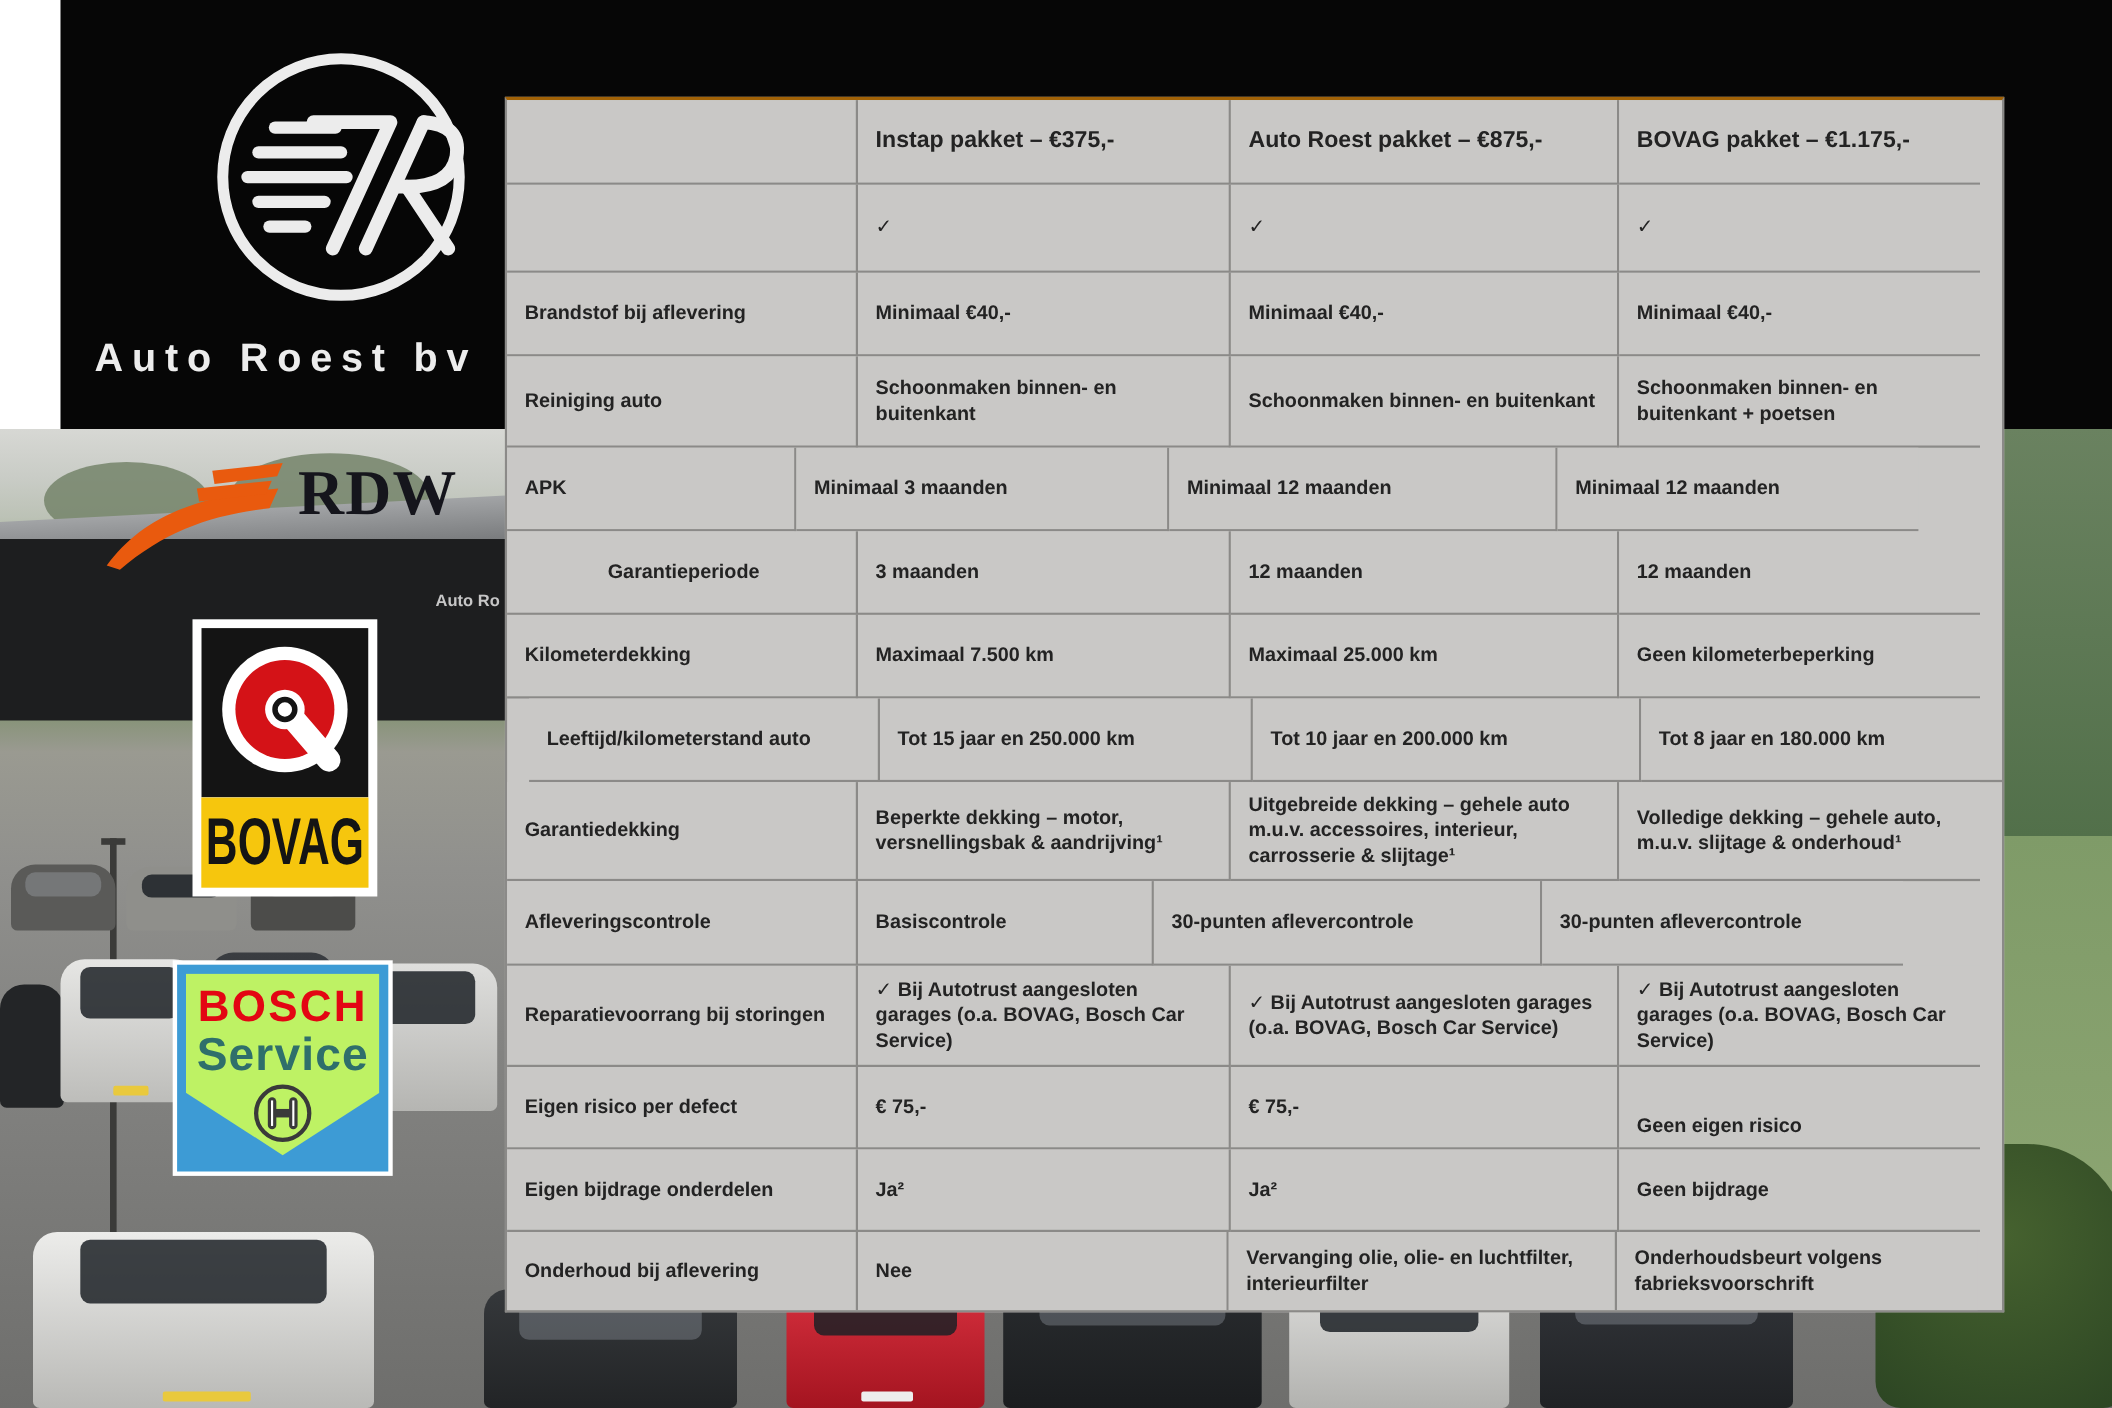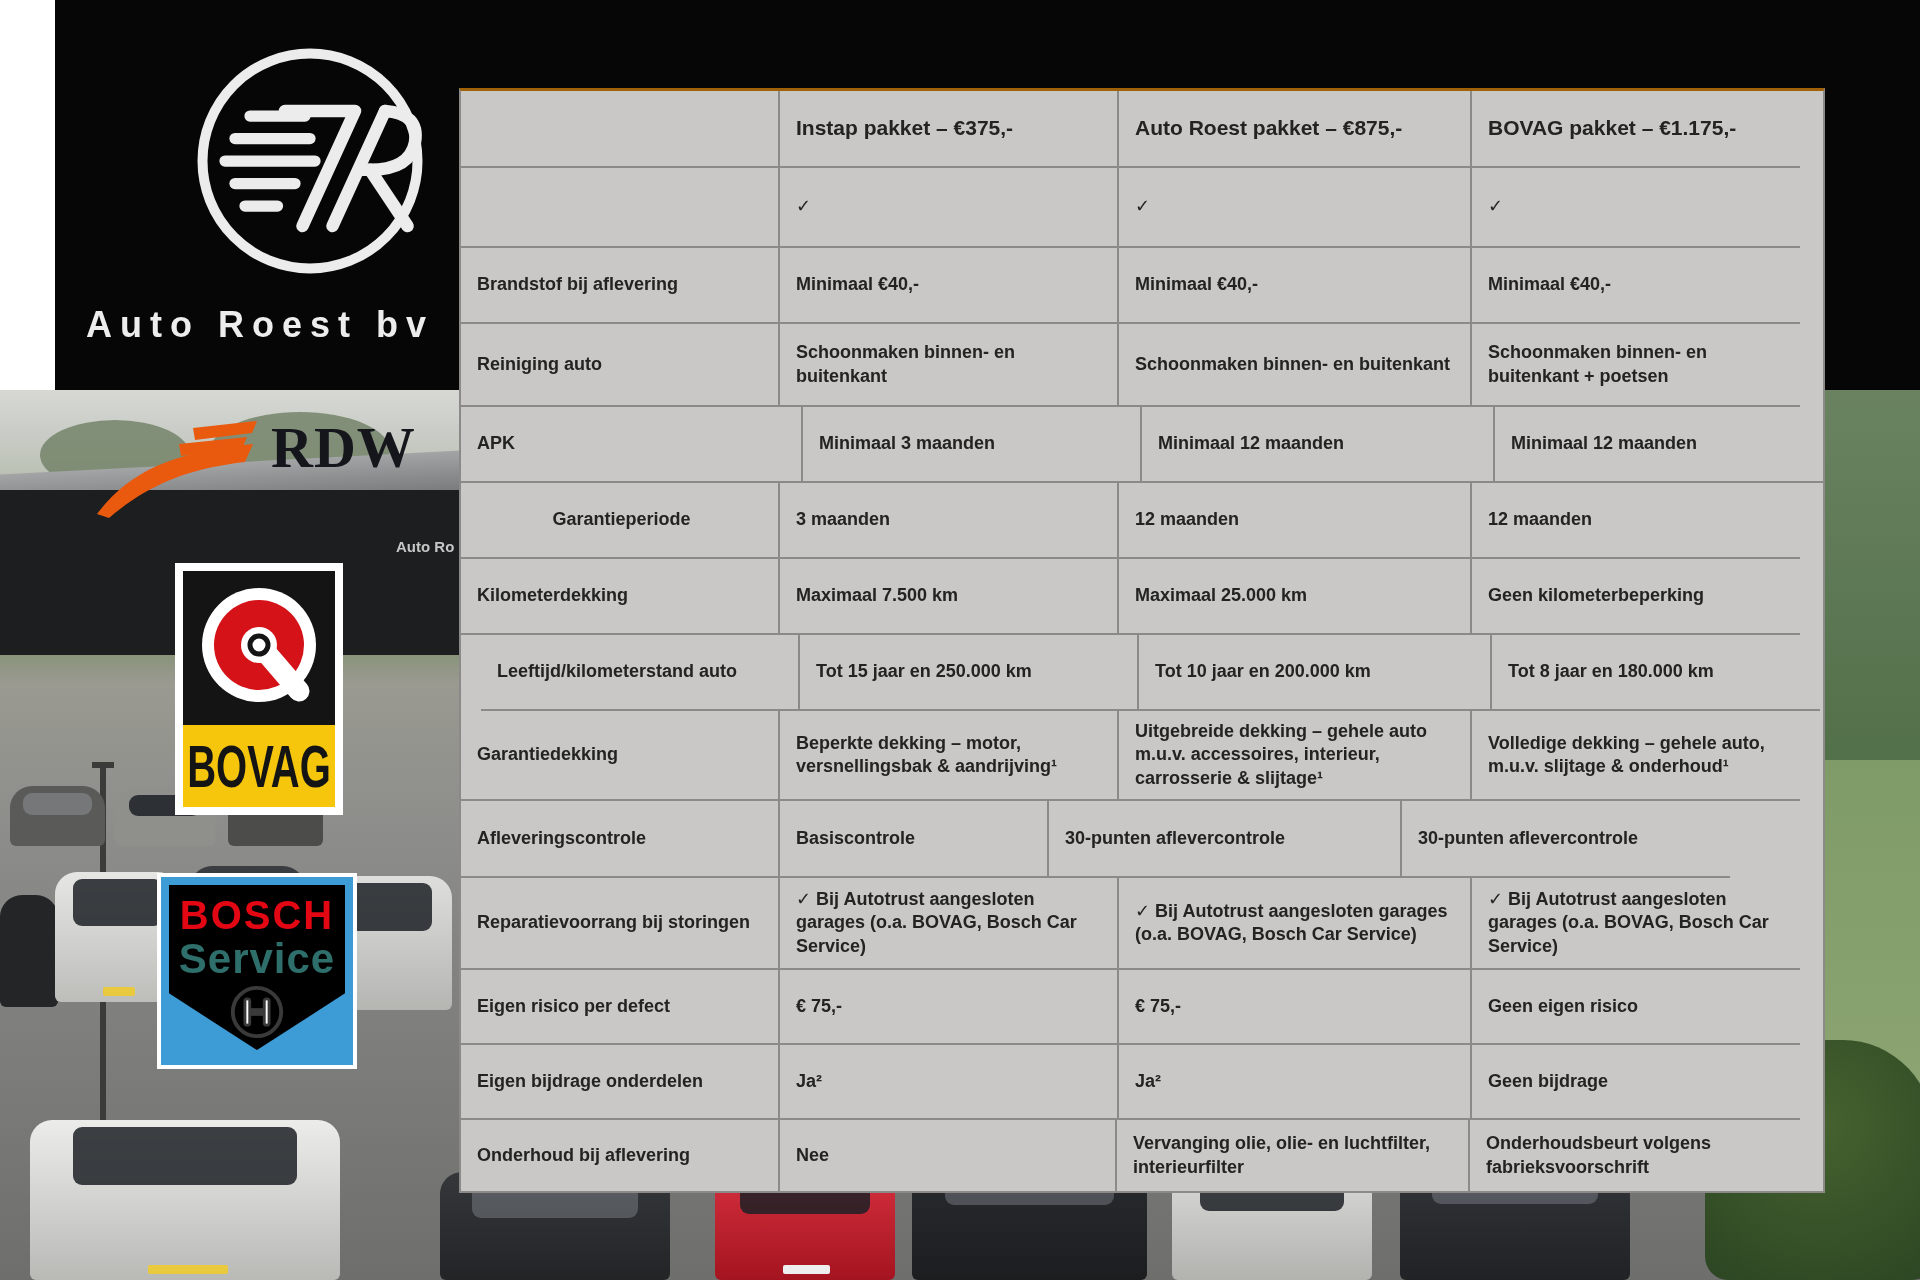--- a/index.html
+++ b/index.html
@@ -39,21 +39,21 @@
             font-size:58px;font-weight:bold;color:#15151c;letter-spacing:1px;}
 
   .bovag{position:absolute;left:175px;top:563px;width:168px;height:252px;background:#ffffff;
          box-sizing:border-box;padding:8px;}
   .bovag-band{position:absolute;left:8px;right:8px;bottom:8px;height:82px;background:var(--bovag-yellow);
               display:flex;align-items:center;justify-content:center;}
   .bovag-band span{font-size:40px;font-weight:bold;color:#141414;transform:scaleY(1.5);letter-spacing:0px;}
 
   .bosch{position:absolute;left:157px;top:873px;width:200px;height:196px;background:#ffffff;}
   .bosch-blue{position:absolute;inset:4px;background:var(--bosch-blue);}
-  .bosch-white{position:absolute;inset:12px;background:#000000;
+  .bosch-white{position:absolute;inset:12px;background:#bef264;
                clip-path:polygon(0 0,100% 0,100% 63%,50% 96%,0 63%);}
   .bosch-word{position:absolute;left:0;right:0;top:8px;text-align:center;color:var(--bosch-red);
               font-size:40px;font-weight:bold;letter-spacing:2px;}
   .bosch-service{position:absolute;left:0;right:0;top:50px;text-align:center;color:var(--bosch-teal);
               font-size:42px;font-weight:bold;letter-spacing:1px;}
   .bosch-sym{position:absolute;left:59px;top:98px;}
 
   
   :root{--banner:#060606;--cell:#c9c8c6;--line:#8b8a88;--txt:#232323;
         --bovag-yellow:#f6c60d;--bovag-red:#d41217;--bosch-red:#e30613;
@@ -241,21 +241,21 @@
           <span>Schoonmaken binnen- en buitenkant</span>
         </div>
         <div class="pkg-cell" style="width: 353px;">
           <span>Schoonmaken binnen- en buitenkant</span>
         </div>
         <div class="pkg-cell" style="width: 328px;">
           <span>Schoonmaken binnen- en buitenkant + poetsen</span>
         </div>
       </div>
       <div class="pkg-row" style="height: 76px;">
-        <div class="pkg-cell" style="width: 342px;">
+        <div class="pkg-cell" style="width: 263px;">
           <span>APK</span>
         </div>
         <div class="pkg-cell" style="width: 339px;">
           <span>Minimaal 3 maanden</span>
         </div>
         <div class="pkg-cell" style="width: 353px;">
           <span>Minimaal 12 maanden</span>
         </div>
         <div class="pkg-cell" style="width: 328px;">
           <span>Minimaal 12 maanden</span>
@@ -348,21 +348,21 @@
       <div class="pkg-row" style="height: 75px;">
         <div class="pkg-cell" style="width: 319px;">
           <span>Eigen risico per defect</span>
         </div>
         <div class="pkg-cell" style="width: 339px;">
           <span>€ 75,-</span>
         </div>
         <div class="pkg-cell" style="width: 353px;">
           <span>€ 75,-</span>
         </div>
-        <div class="pkg-cell" style="width: 328px;">
+        <div class="pkg-cell" style="width: 328px; align-items: flex-end;">
           <span>Geen eigen risico</span>
         </div>
       </div>
       <div class="pkg-row" style="height: 75px;">
         <div class="pkg-cell" style="width: 319px;">
           <span>Eigen bijdrage onderdelen</span>
         </div>
         <div class="pkg-cell" style="width: 339px;">
           <span>Ja²</span>
         </div>

